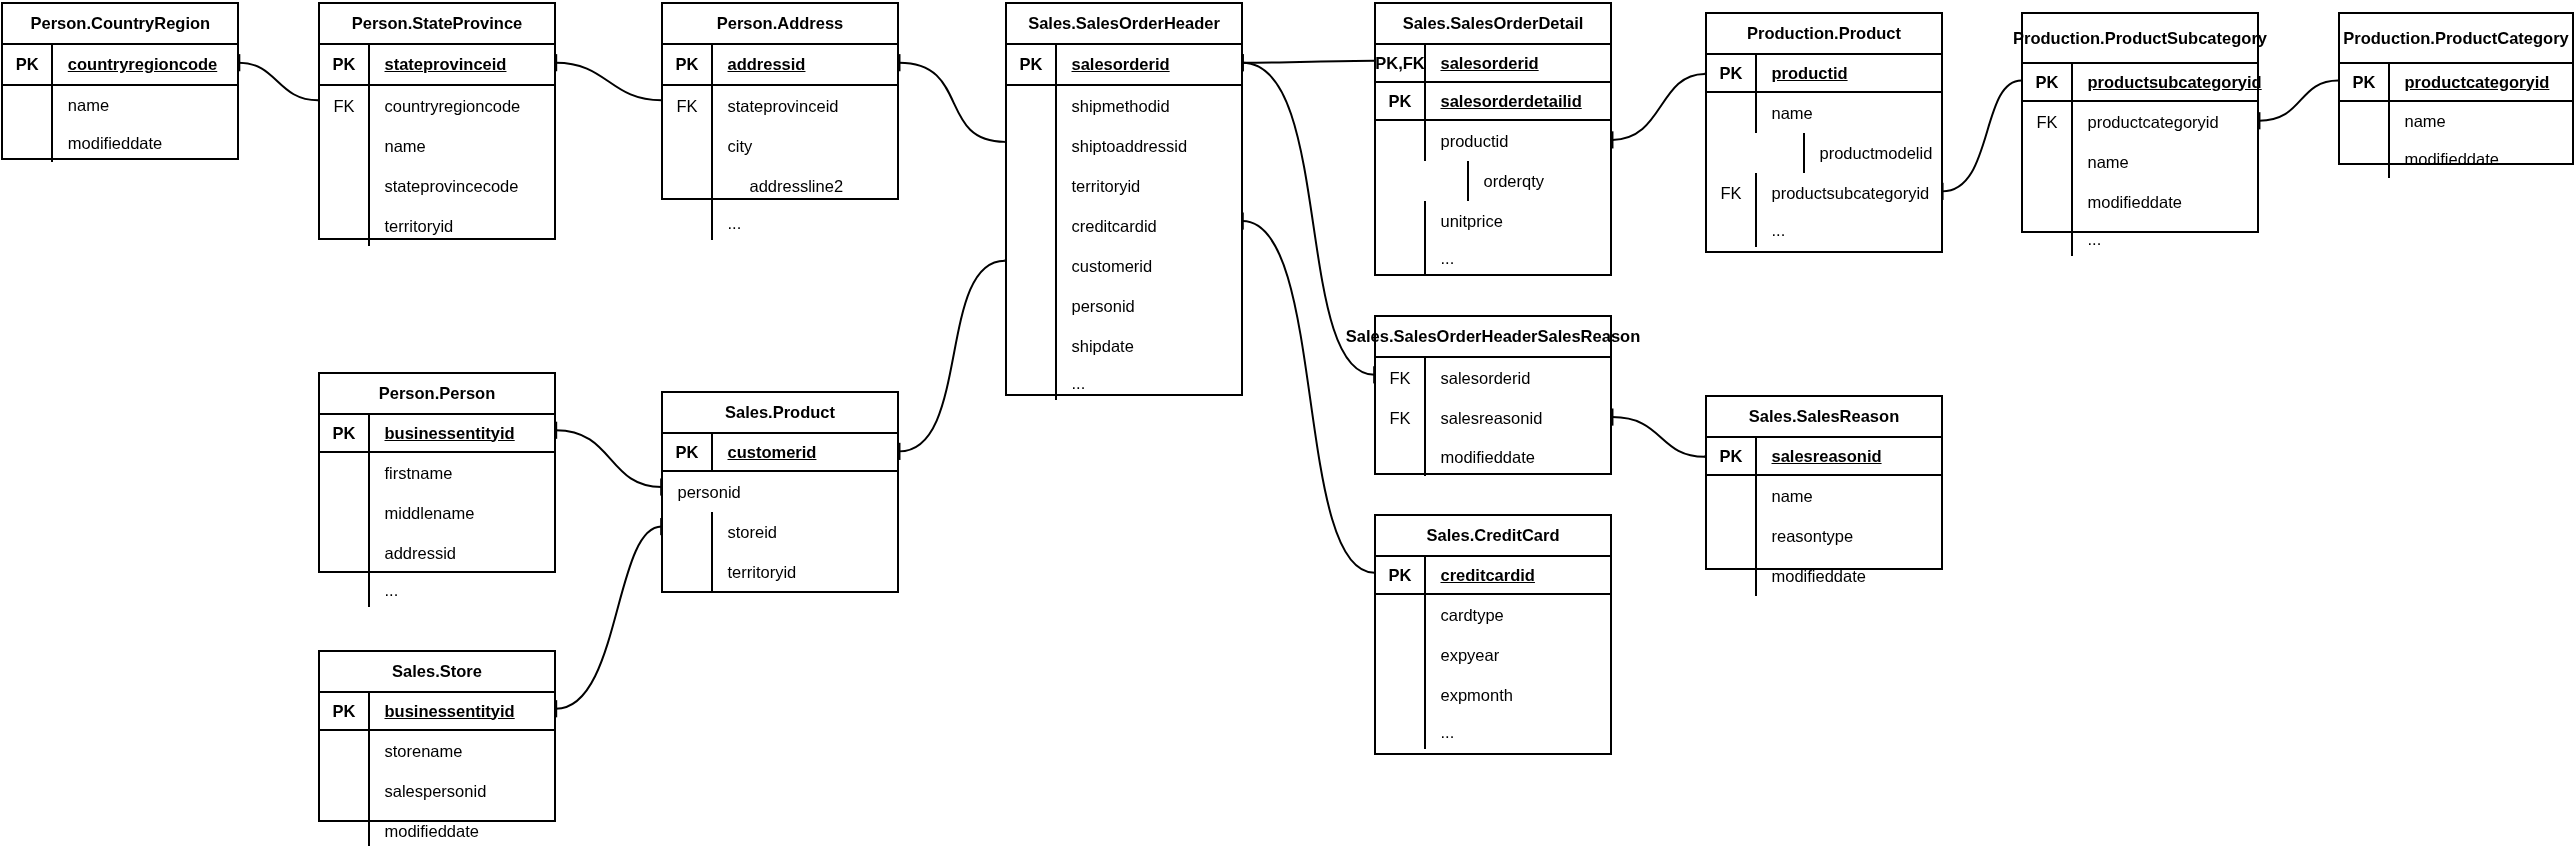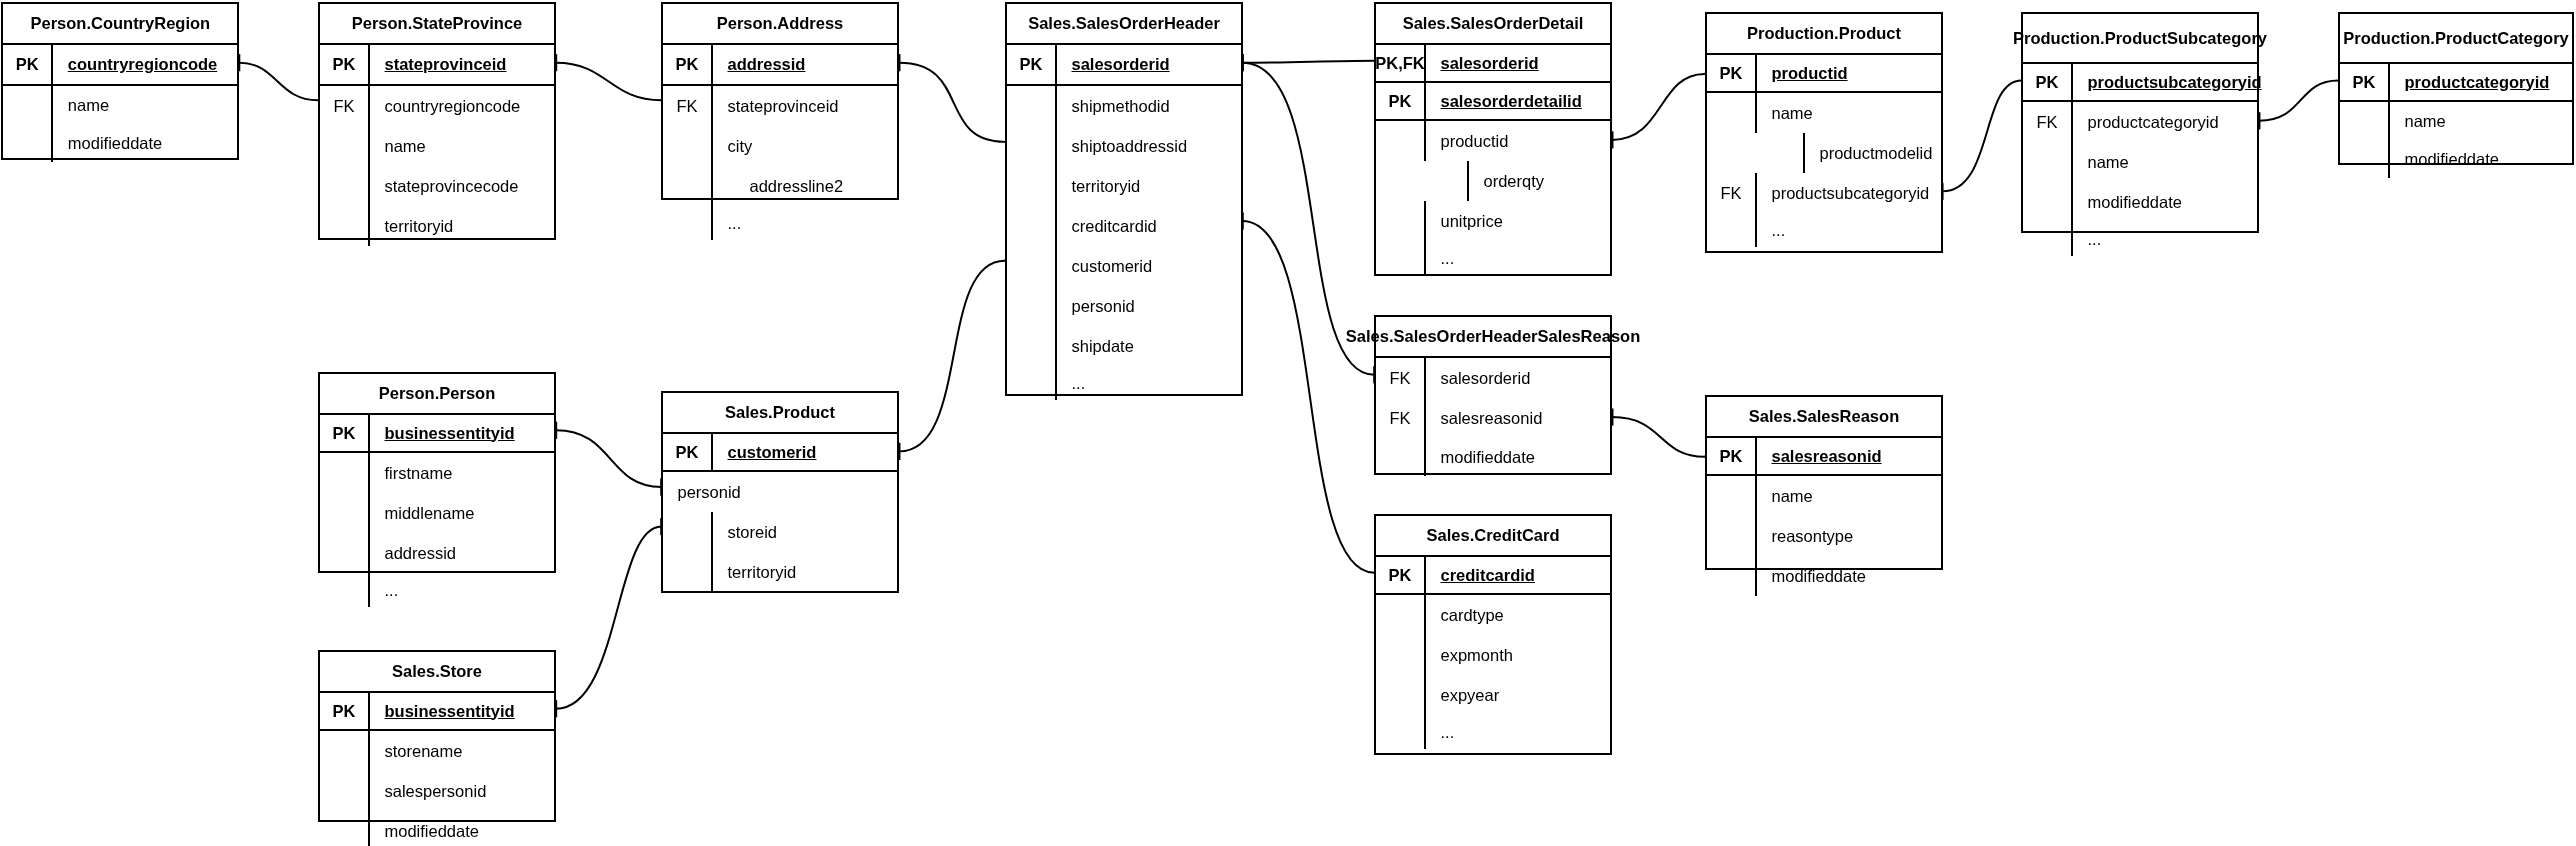--- a/index.html
+++ b/index.html
@@ -443,25 +443,25 @@
           <div class="row sep" style="height: 38px;">
             <div class="keycell k">PK</div>
             <div class="fieldcell pk">creditcardid</div>
           </div>
           <div class="row" style="height: 40px;">
             <div class="keycell"></div>
             <div class="fieldcell">cardtype</div>
           </div>
           <div class="row" style="height: 40px;">
             <div class="keycell"></div>
+            <div class="fieldcell">expyear</div>
+          </div>
+          <div class="row" style="height: 40px;">
+            <div class="keycell"></div>
             <div class="fieldcell">expmonth</div>
-          </div>
-          <div class="row" style="height: 40px;">
-            <div class="keycell"></div>
-            <div class="fieldcell">expyear</div>
           </div>
           <div class="row" style="height: 34px;">
             <div class="keycell"></div>
             <div class="fieldcell">...</div>
           </div>
         </div>
       </div>
     </div>
 </div>
 

